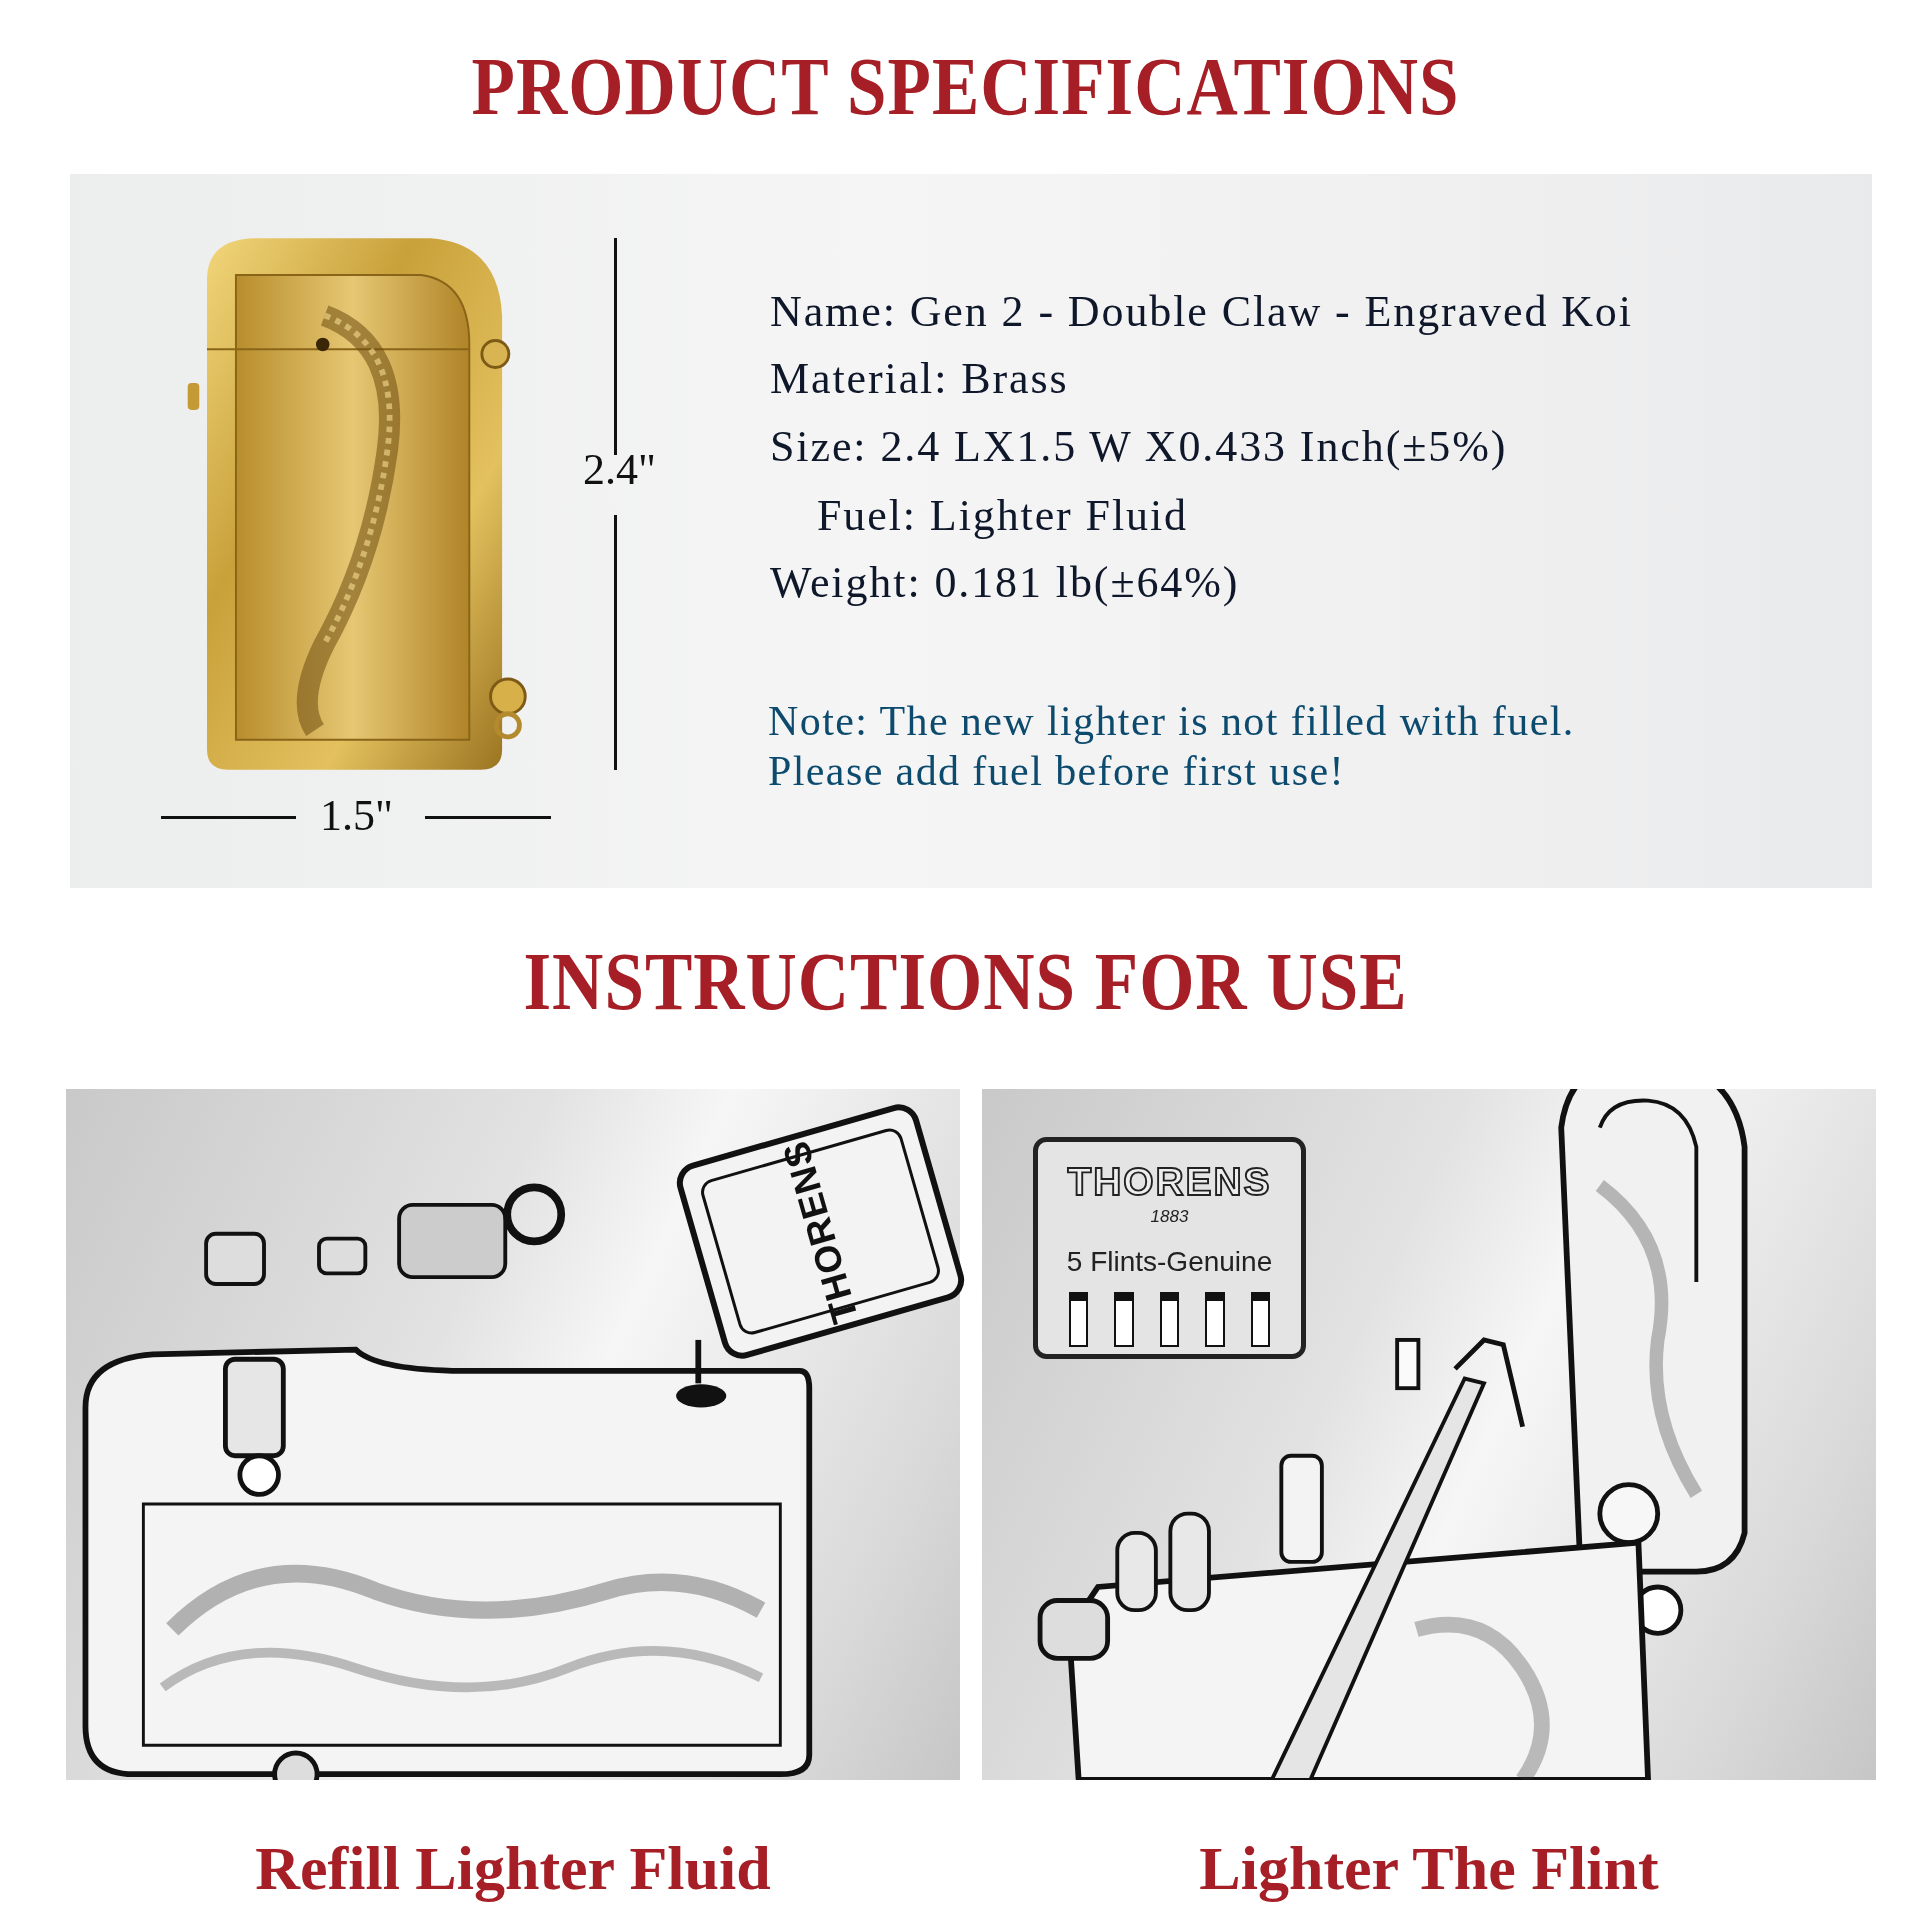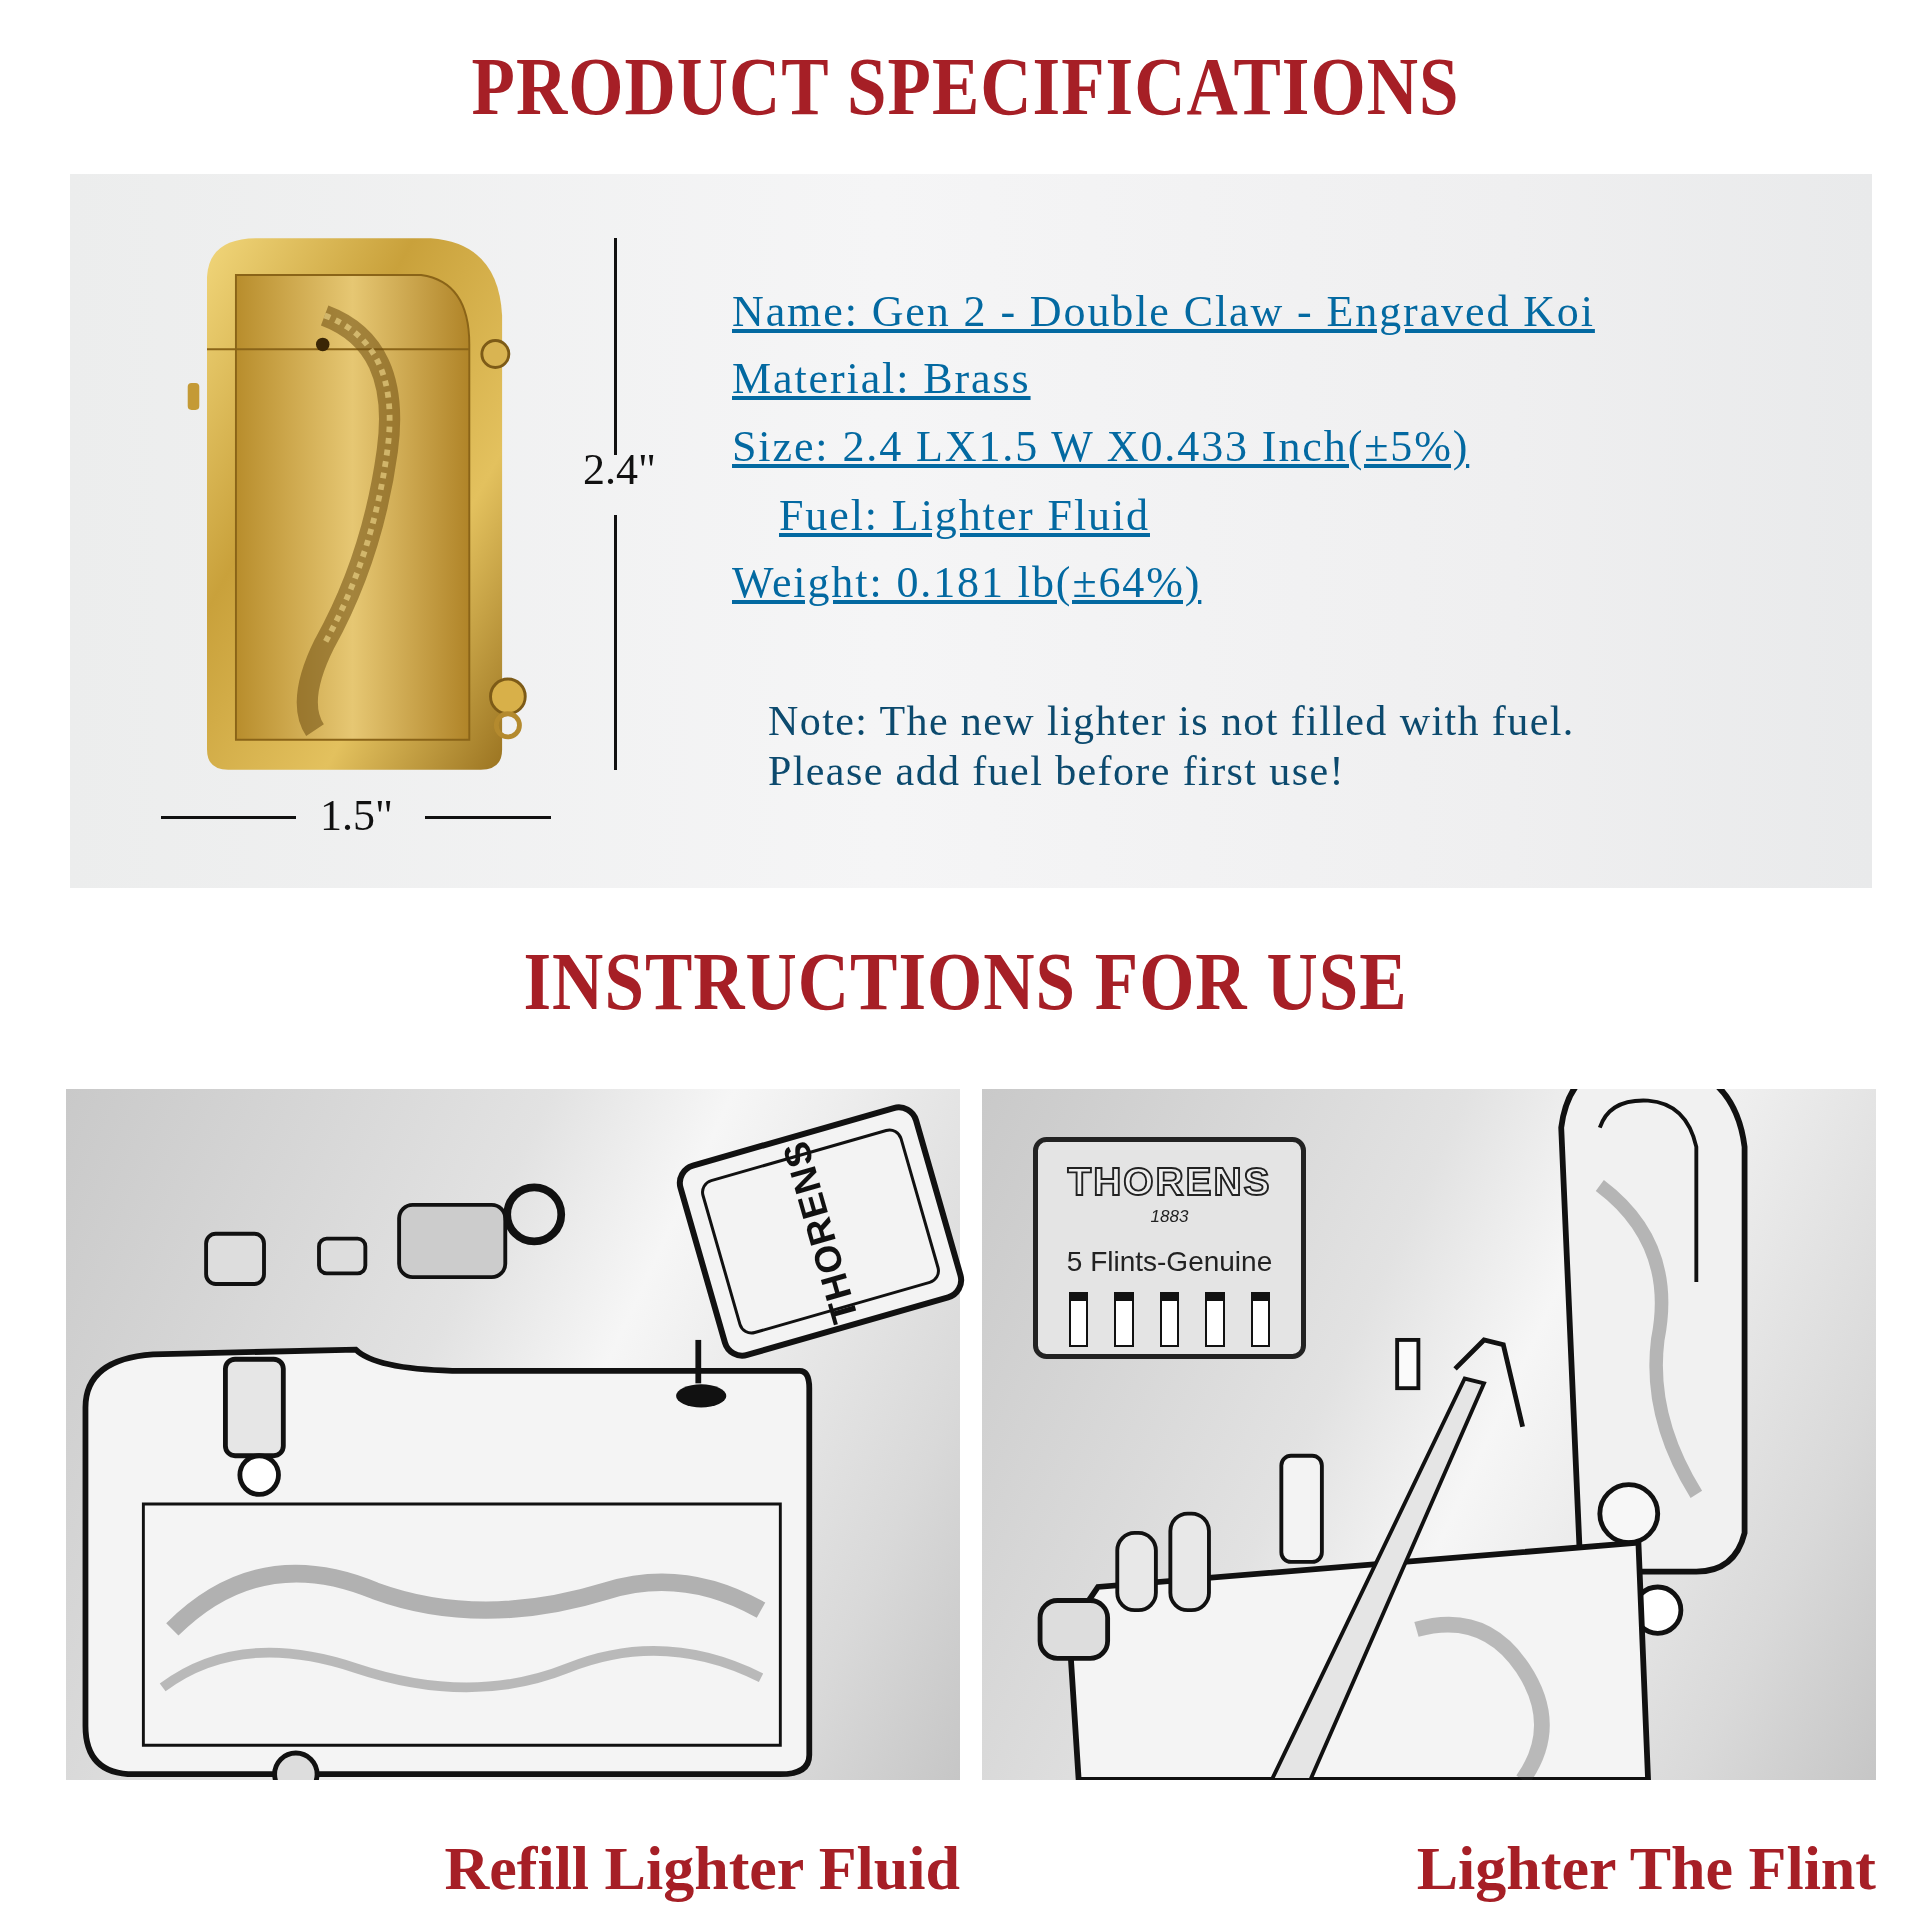--- a/index.html
+++ b/index.html
@@ -6,26 +6,26 @@
   body{width:1931px;height:1931px;position:relative;overflow:hidden;font-family:"Liberation Serif","DejaVu Serif",serif;}
   .abs{position:absolute;}
   .title{left:0;width:1931px;text-align:center;font-weight:bold;color:#a61f26;font-size:71px;letter-spacing:1px;transform:scaleY(1.15);}
   #t1{top:46px;}
   #t2{top:941px;}
   .spec-panel{left:70px;top:174px;width:1802px;height:714px;background:linear-gradient(90deg,#eceded 0%,#f5f5f6 45%,#efeff0 80%,#e9eaeb 100%);}
   .lighter{left:180px;top:238px;width:352px;height:532px;}
   .dim-v{left:614px;width:2.9px;background:#111;}
   .dim-lbl{font-size:44px;color:#111;}
   .dim-h{height:2.9px;background:#111;top:816px;}
-  .spec-line{left:732px;font-size:44px;color:#0369a1;letter-spacing:1.9px;white-space:nowrap;text-decoration:underline;}
+  .spec-line{left:770px;font-size:44px;color:#0f172a;letter-spacing:1.9px;white-space:nowrap;}
   .note-line{left:768px;font-size:42px;color:#0c4a6e;white-space:nowrap;letter-spacing:1.4px;}
   .ins-panel{top:1089px;width:894px;height:691px;background:linear-gradient(115deg,#c9c9c9 0%,#e2e2e2 40%,#f6f6f6 55%,#d9d9d9 85%,#c6c6c6 100%);overflow:hidden;}
   #panel-left{left:66px;}
   #panel-right{left:982px;}
-  .caption{top:1833px;font-size:62px;font-weight:bold;color:#a61f26;text-align:right;white-space:nowrap;}
+  .caption{top:1833px;font-size:62px;font-weight:bold;color:#a61f26;text-align:center;white-space:nowrap;}
   .flint-box{left:1033px;top:1137px;width:273px;height:222px;border:5.8px solid #222;border-radius:13.5px;background:#e4e4e4;box-sizing:border-box;text-align:center;font-family:"Liberation Sans","DejaVu Sans",sans-serif;color:#222;}
   .brand{font-size:39px;font-weight:bold;letter-spacing:1.9px;color:#eee;-webkit-text-stroke:1.9px #222;margin-top:19.3px;line-height:42px;}
   .year{font-size:17px;line-height:27px;font-style:italic;}
   .flints-label{font-size:28px;line-height:33px;margin-top:15px;}
   .flint-slots{display:flex;justify-content:space-around;padding:13.5px 17.4px 0 17.4px;}
   .slot{width:15.4px;height:44px;border:2.9px solid #111;background:#fff;border-top-width:9.7px;}
   .can{left:695px;top:1130px;width:251px;height:203px;border:6.8px solid #111;border-radius:21px;background:#f3f3f3;transform:rotate(-16deg);box-sizing:border-box;}
   .can-inner{position:absolute;left:15.4px;top:15.4px;right:15.4px;bottom:15.4px;border:3.9px solid #111;border-radius:13.5px;display:flex;align-items:center;justify-content:center;}
   .can-brand{font-family:"Liberation Sans","DejaVu Sans",sans-serif;font-weight:bold;font-size:37px;transform:rotate(-90deg);color:#111;letter-spacing:1px;}
 </style>

